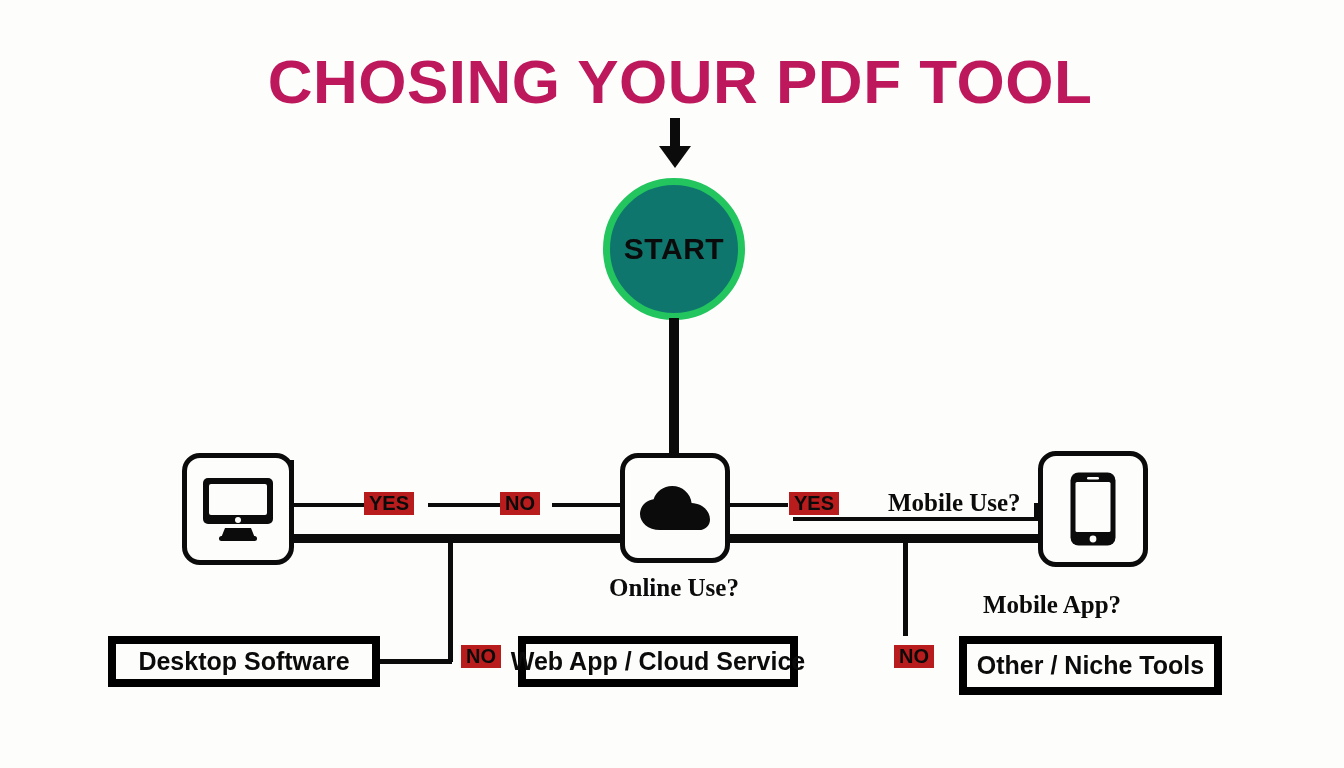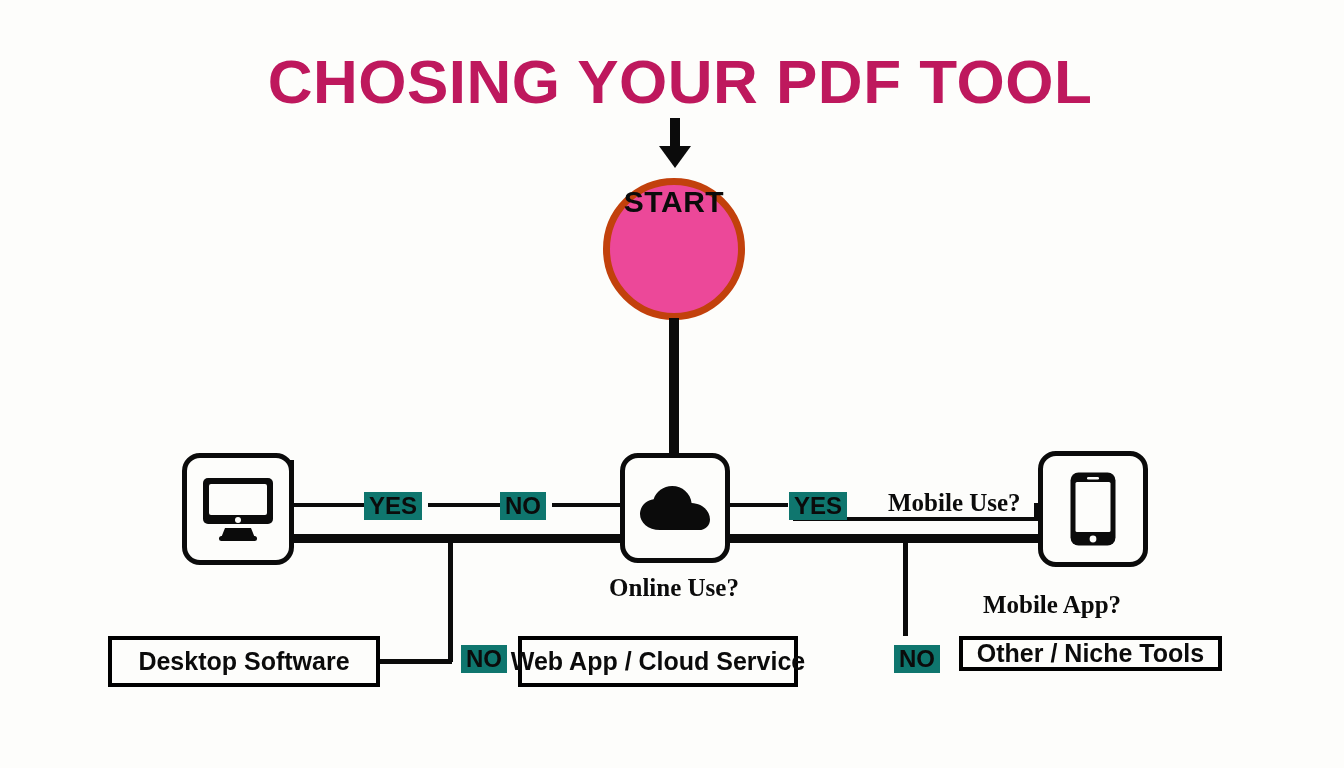--- a/index.html
+++ b/index.html
@@ -35,25 +35,26 @@
     white-space: nowrap;
   }
 
   
   .start-circle {
     position: absolute;
     left: 603px;
     top: 178px;
     width: 142px;
     height: 142px;
-    border: 7px solid #c2410c;
+    border: 7px solid #22c55e;
     border-radius: 50%;
-    background: #ec4899;
+    background: #0f766e;
     box-sizing: border-box;
     display: flex;
+    align-items: center;
     justify-content: center;
   }
   .start-label {
     font-family: "Liberation Sans", sans-serif;
     font-weight: bold;
     font-size: 30px;
     color: #0b0b0b;
     letter-spacing: 0.5px;
   }
 
@@ -87,44 +88,44 @@
     font-weight: bold;
     font-size: 25px;
     color: #0b0b0b;
     text-align: center;
     white-space: nowrap;
   }
 
   
   .result-box {
     position: absolute;
-    border: 4px solid #000000;
+    border: 8px solid #000000;
     background: #fdfdfb;
     box-sizing: border-box;
     display: flex;
     align-items: center;
     justify-content: center;
     z-index: 5;
   }
   .result-label {
     font-family: "Liberation Sans", sans-serif;
     font-weight: bold;
     font-size: 25px;
     color: #0b0b0b;
     white-space: nowrap;
   }
 
   
   .edge-label {
     position: absolute;
     font-family: "Liberation Sans", sans-serif;
     font-weight: bold;
-    font-size: 24px;
-    color: #0b0b0b;
-    background: #0f766e;
+    font-size: 20px;
+    color: #0b0b0b;
+    background: #b91c1c;
     white-space: nowrap;
     z-index: 4;
     padding: 0 5px;
   }
   .edge-label-serif {
     position: absolute;
     font-family: "Liberation Serif", serif;
     font-weight: bold;
     font-size: 25px;
     color: #0b0b0b;
@@ -212,17 +213,17 @@
   <div class="question" style="left:950px; top:591px; width:204px;">Mobile App?</div>
 
   <div class="result-box" style="left:108px; top:636px; width:272px; height:51px;">
     <span class="result-label">Desktop Software</span>
   </div>
 
   <div class="result-box" style="left:518px; top:636px; width:280px; height:51px;">
     <span class="result-label">Web App / Cloud Service</span>
   </div>
 
-  <div class="result-box" style="left:959px; top:636px; width:263px; height:35px;">
+  <div class="result-box" style="left:959px; top:636px; width:263px; height:59px;">
     <span class="result-label">Other / Niche Tools</span>
   </div>
 
 </div>
 
 </body></html>

